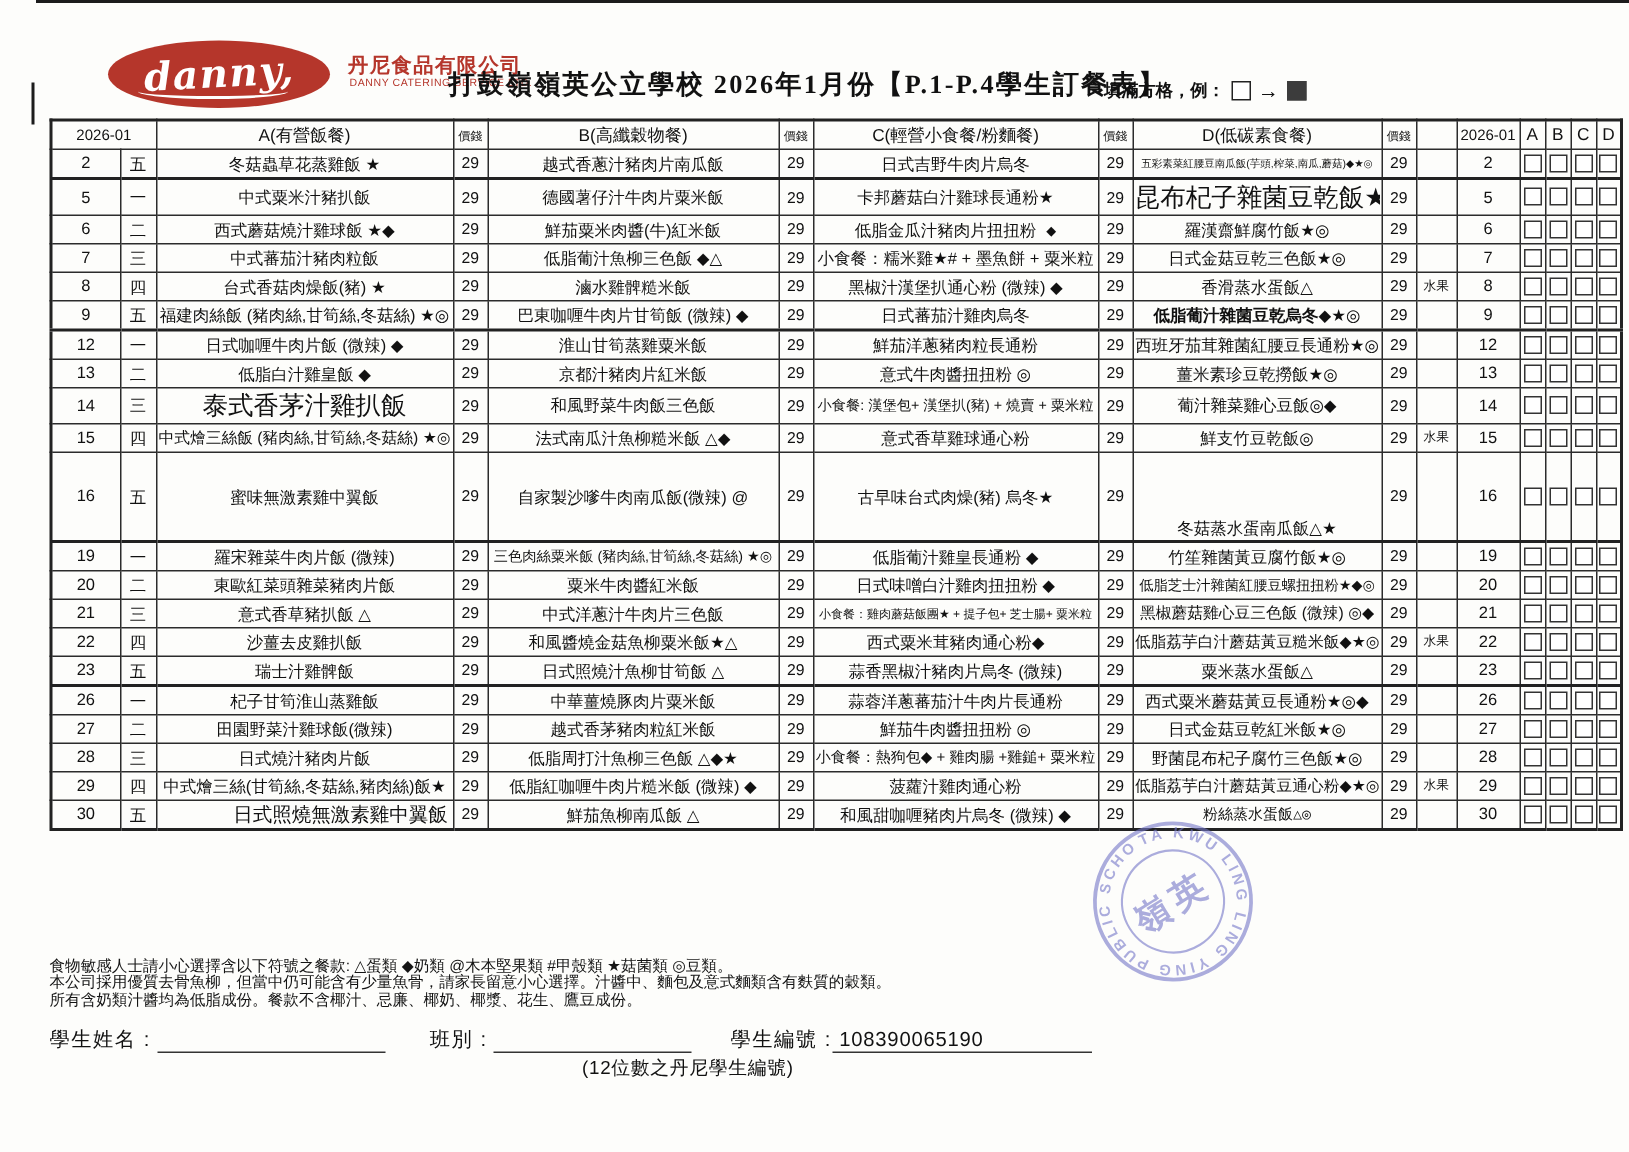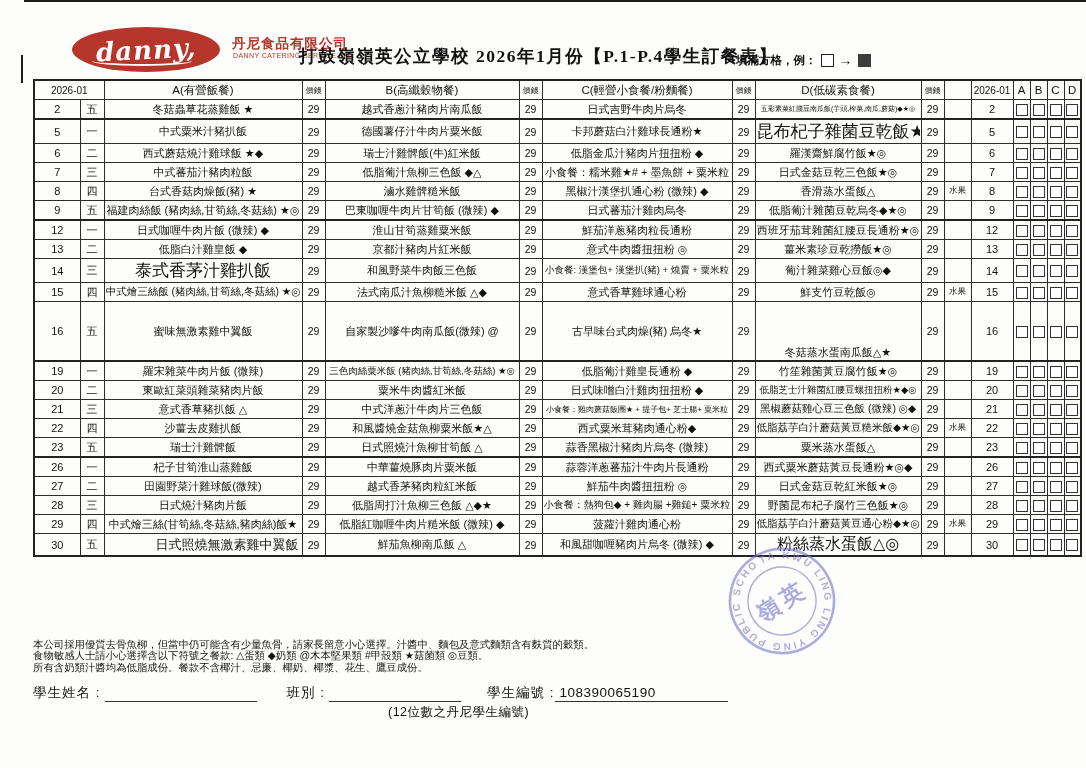--- a/index.html
+++ b/index.html
@@ -172,25 +172,25 @@
           <td><span class="cbx"></span></td>
         </tr>
         <tr>
           <td class="dt">6</td>
           <td class="dt">二</td>
           <td class="ml">
             <div class="fit" style="font-size: 11px;">西式蘑菇燒汁雞球飯 ★◆</div>
           </td>
           <td class="pr">29</td>
           <td class="ml">
-            <div class="fit" style="font-size: 11px;">瑞士汁雞髀飯(牛)紅米飯</div>
-          </td>
-          <td class="pr">29</td>
-          <td class="ml">
-            <div class="fit" style="font-size: 11px;">低脂金瓜汁豬肉片扭扭粉 ◆</div>
+            <div class="fit" style="font-size: 11px;">鮮茄粟米肉醬(牛)紅米飯</div>
+          </td>
+          <td class="pr">29</td>
+          <td class="ml">
+            <div class="fit" style="font-size: 11px; font-family: Liberation Mono, monospace;">低脂金瓜汁豬肉片扭扭粉 ◆</div>
           </td>
           <td class="pr">29</td>
           <td class="ml">
             <div class="fit" style="font-size: 11px;">羅漢齋鮮腐竹飯★◎</div>
           </td>
           <td class="pr">29</td>
           <td class="nt"></td>
           <td class="dt">6</td>
           <td><span class="cbx"></span></td>
           <td><span class="cbx"></span></td>
@@ -258,21 +258,21 @@
           <td class="pr">29</td>
           <td class="ml">
             <div class="fit" style="font-size: 11px;">巴東咖喱牛肉片甘筍飯 (微辣) ◆</div>
           </td>
           <td class="pr">29</td>
           <td class="ml">
             <div class="fit" style="font-size: 11px;">日式蕃茄汁雞肉烏冬</div>
           </td>
           <td class="pr">29</td>
           <td class="ml">
-            <div class="fit" style="font-size: 11px;">低脂葡汁雜菌豆乾烏冬◆★◎</div>
+            <div class="fit" style="font-size: 11px; font-weight: bold;">低脂葡汁雜菌豆乾烏冬◆★◎</div>
           </td>
           <td class="pr">29</td>
           <td class="nt"></td>
           <td class="dt">9</td>
           <td><span class="cbx"></span></td>
           <td><span class="cbx"></span></td>
           <td><span class="cbx"></span></td>
           <td><span class="cbx"></span></td>
         </tr>
         <tr>
@@ -648,21 +648,21 @@
           <td class="pr">29</td>
           <td class="ml">
             <div class="fit" style="font-size: 11px;">鮮茄魚柳南瓜飯 △</div>
           </td>
           <td class="pr">29</td>
           <td class="ml">
             <div class="fit" style="font-size: 11px;">和風甜咖喱豬肉片烏冬 (微辣) ◆</div>
           </td>
           <td class="pr">29</td>
           <td class="ml">
-            <div class="fit" style="font-size: 16px;">粉絲蒸水蛋飯△◎</div>
+            <div class="fit" style="font-size: 10px; font-family: Liberation Mono, monospace;">粉絲蒸水蛋飯△◎</div>
           </td>
           <td class="pr">29</td>
           <td class="nt"></td>
           <td class="dt">30</td>
           <td><span class="cbx"></span></td>
           <td><span class="cbx"></span></td>
           <td><span class="cbx"></span></td>
           <td><span class="cbx"></span></td>
         </tr>
       </tbody>
@@ -674,22 +674,22 @@
     <defs>
       <path id="stampArc" d="M 56,13.5 A 42.5,42.5 0 1 1 55.99,13.5" fill="none"></path>
     </defs>
     <text class="ring">
       <textPath href="#stampArc" startOffset="2">TA KWU LING LING YING PUBLIC SCHOOL</textPath>
     </text>
     <text class="ctr" x="56" y="64" text-anchor="middle">嶺英</text>
   </svg>
 
   <div class="notes">
+    <div>食物敏感人士請小心選擇含以下符號之餐款: △蛋類 ◆奶類 @木本堅果類 #甲殼類 ★菇菌類 ◎豆類。</div>
     <div>本公司採用優質去骨魚柳，但當中仍可能含有少量魚骨，請家長留意小心選擇。汁醬中、麵包及意式麵類含有麩質的穀類。</div>
-    <div>食物敏感人士請小心選擇含以下符號之餐款: △蛋類 ◆奶類 @木本堅果類 #甲殼類 ★菇菌類 ◎豆類。</div>
     <div>所有含奶類汁醬均為低脂成份。餐款不含椰汁、忌廉、椰奶、椰漿、花生、鷹豆成份。</div>
   </div>
 
   <div class="fields">
     <span class="fld-label">學生姓名 :</span>
     <span class="wline" style="width:152px;margin-left:4px;"></span>
     <span class="fld-label" style="margin-left:30px;">班別 :</span>
     <span class="wline" style="width:132px;margin-left:4px;"></span>
     <span class="fld-label" style="margin-left:26px;">學生編號 :</span>
     <span class="id-val">108390065190</span>

